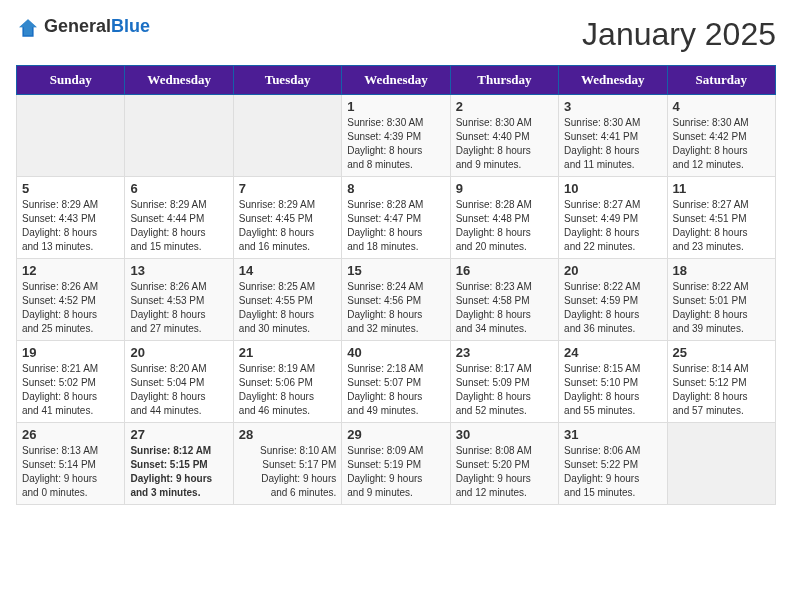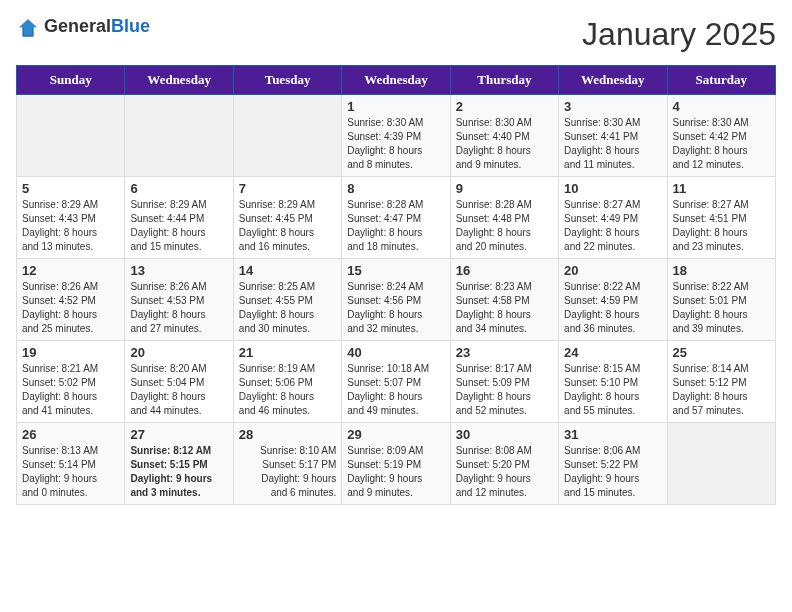--- a/index.html
+++ b/index.html
@@ -266,21 +266,21 @@
         </td>
         <td>
           <span class="day-number">21</span>
           <div class="day-info" style="white-space: pre-line;">Sunrise: 8:19 AM
 Sunset: 5:06 PM
 Daylight: 8 hours
 and 46 minutes.</div>
         </td>
         <td>
           <span class="day-number">40</span>
-          <div class="day-info" style="white-space: pre-line;">Sunrise: 10:18 AM
+          <div class="day-info" style="white-space: pre-line;">Sunrise: 2:18 AM
 Sunset: 5:07 PM
 Daylight: 8 hours
 and 49 minutes.</div>
         </td>
         <td>
           <span class="day-number">23</span>
           <div class="day-info" style="white-space: pre-line;">Sunrise: 8:17 AM
 Sunset: 5:09 PM
 Daylight: 8 hours
 and 52 minutes.</div>

